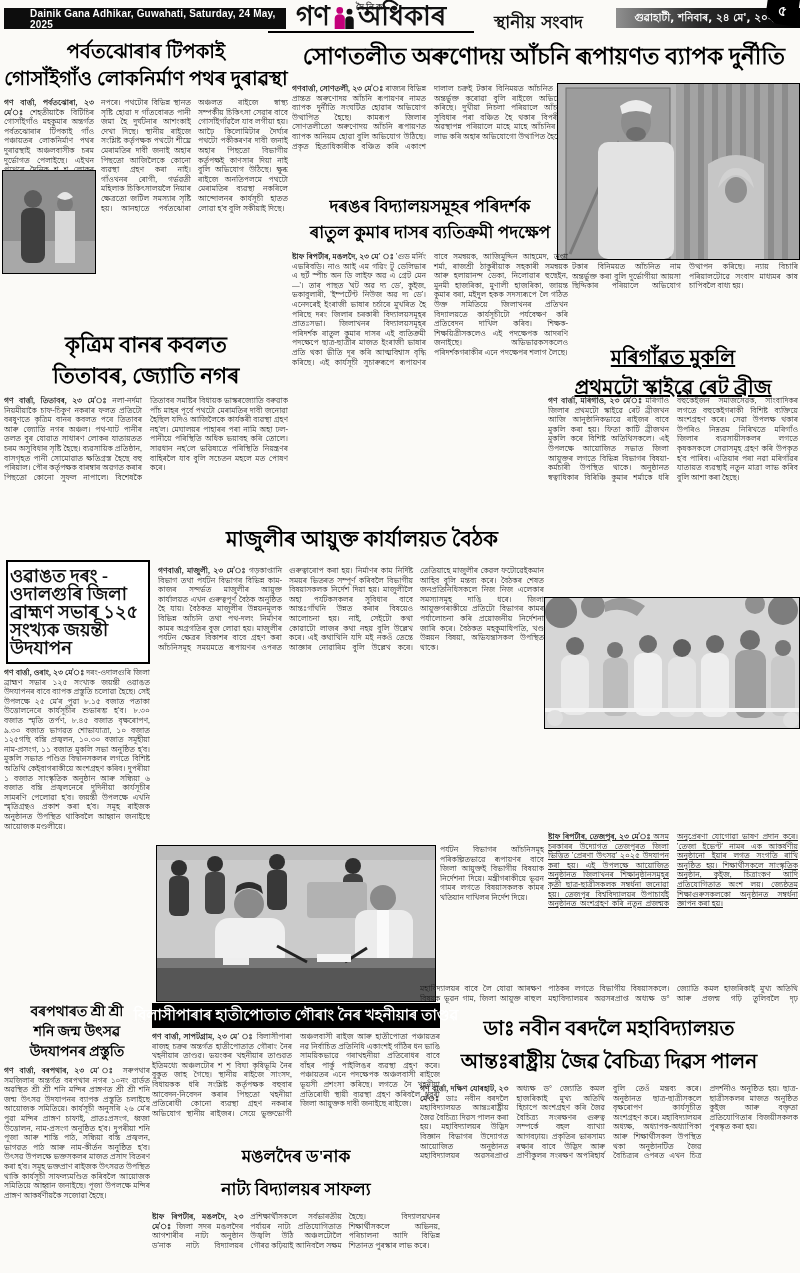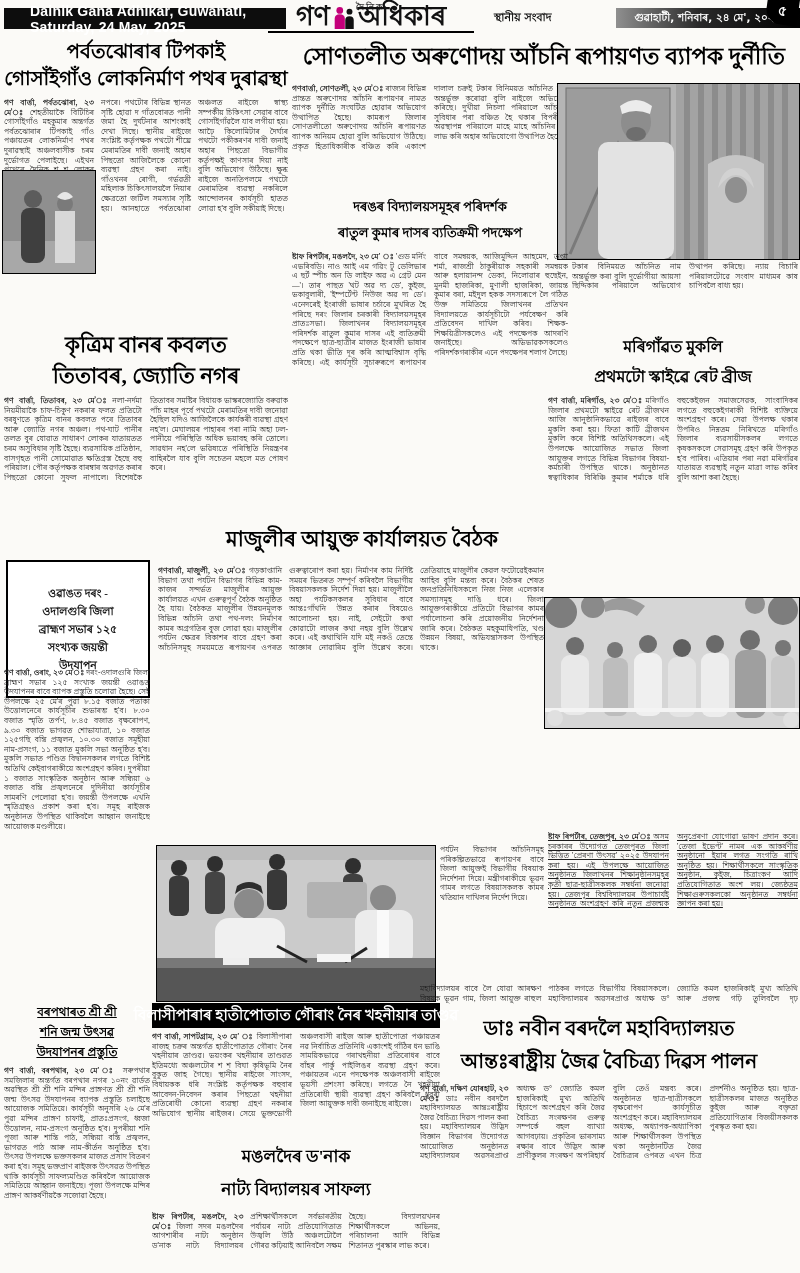--- a/index.html
+++ b/index.html
@@ -1,39 +1,39 @@
 <!DOCTYPE html>
 <html><head>
 <meta charset="utf-8">
 <style>
   html,body{margin:0;padding:0;}
   body{background:#e8e6e0;font-family:"Liberation Serif", serif;}
   #page{position:relative;width:800px;height:1273px;background:#fbfaf7;margin:0 auto;overflow:hidden;color:#111;}
   .abs{position:absolute;}
   
   .bar{background:#0d0d0d;color:#fff;font-family:"Liberation Sans",sans-serif;font-weight:bold;display:flex;align-items:center;}
-  .bar-left{padding-left:26px;font-size:14px;letter-spacing:.2px;}
+  .bar-left{padding-left:26px;font-size:10px;letter-spacing:.2px;}
   .bar-right{background:linear-gradient(to right,#8f8f8f,#2a2a2a 45%,#000);justify-content:center;font-size:10.5px;font-family:"DejaVu Sans",sans-serif;}
   .daily{font-size:9px;font-weight:bold;letter-spacing:2px;color:#333;}
   .logo{font-size:27px;font-weight:bold;border-bottom:2px solid #000;display:flex;align-items:flex-end;justify-content:center;gap:3px;line-height:30px;}
-  .section-label{font-size:11px;font-weight:bold;font-family:"DejaVu Sans",sans-serif;}
+  .section-label{font-size:17px;font-weight:bold;font-family:"DejaVu Sans",sans-serif;}
   .corner{background:#000;color:#fff;border-bottom-left-radius:15px;display:flex;align-items:center;justify-content:center;font-size:14px;font-weight:bold;transform:rotate(8deg);transform-origin:top right;}
   
   .hl{font-weight:bold;text-align:center;white-space:pre-line;color:#000;}
   
   .bd{font-size:7.6px;line-height:9.6px;text-align:justify;overflow:hidden;color:#1c1c1c;word-break:break-word;}
   .cols2{column-count:2;column-gap:8px;}
   .cols3{column-count:3;column-gap:7px;}
   .cols4{column-count:4;column-gap:8px;}
   .byline{font-weight:bold;}
   .byline::after{content:" ";}
   .photo{border:1px solid #000;background:#bdbdbd;overflow:hidden;}
   .photo svg{display:block;width:100%;height:100%;}
   .capbar{background:#000;color:#fff;font-weight:bold;font-size:15px;display:flex;align-items:center;justify-content:center;white-space:nowrap;}
-  .boxhead{border:2px solid #000;background:#fff;font-weight:bold;text-align:center;white-space:pre-line;font-size:11px;line-height:18px;padding:22px 2px;}
+  .boxhead{border:2px solid #000;background:#fff;font-weight:bold;white-space:pre-line;font-size:18px;line-height:18px;padding:5px 2px;}
 </style>
 </head>
 <body>
 
 <div id="page">
 
   <div class="abs bar bar-left" style="left:4px;top:8px;width:256px;height:21px;">
     <span>Dainik Gana Adhikar, Guwahati, Saturday, 24 May, 2025</span>
   </div>
   <div class="abs daily" style="left:270px;top:0;width:200px;text-align:center;">দৈনিক</div>
@@ -100,33 +100,33 @@
       <path d="M62 22 q16 -12 32 0 l-2 8 q-14 -6 -28 0 Z" fill="#ececec"></path>
       <path d="M150 80 q28 -18 56 0 v95 h-56 Z" fill="#c6c6c6"></path>
       <ellipse cx="178" cy="106" rx="11" ry="13" fill="#8f8f8f"></ellipse>
       <path d="M160 104 q18 -26 36 0 q-4 -20 -18 -20 q-14 0 -18 20" fill="#d2d2d2"></path>
     </svg>
   </div>
   <div class="abs bd cols2" style="left:572px;top:262px;width:226px;height:58px;">
     <span>টকাৰ বিনিময়ত আঁচনিত নাম অন্তৰ্ভুক্ত কৰা বুলি দুৰ্ভোগীয়া আয়সা ছিদ্দিকাৰ পৰিয়ালে অভিযোগ উত্থাপন কৰিছে। ন্যায় বিচাৰি পৰিয়ালটোৱে সংবাদ মাধ্যমৰ কাষ চাপিবলৈ বাধ্য হয়।</span>
   </div>
 
-  <div class="abs hl" style="left:292px;top:194px;width:276px;font-size:13px;line-height:26px;">দৰঙৰ বিদ্যালয়সমূহৰ পৰিদৰ্শক
+  <div class="abs hl" style="left:292px;top:194px;width:276px;font-size:17px;line-height:26px;">দৰঙৰ বিদ্যালয়সমূহৰ পৰিদৰ্শক
 ৰাতুল কুমাৰ দাসৰ ব্যতিক্ৰমী পদক্ষেপ</div>
   <div class="abs bd cols2" style="left:292px;top:252px;width:276px;height:268px;">
     <span class="byline">ষ্টাফ ৰিপৰ্টাৰ, মঙলদৈ, ২৩ মে' ঃ</span><span>'গুড মৰ্নিং এভৰিবডি। নাও আই এম গৱিং টু ডেলিভাৰ এ ছৰ্ট স্পীচ অন ডি লাইফ অৱ এ গ্ৰেট মেন—'। তাৰ পাছত 'থট অৱ দ্য ডে', কুইজ, ভকাবুলাৰী, 'ইম্পৰ্টেণ্ট নিউজ অৱ দ্য ডে'। এনেদৰেই ইংৰাজী ভাষাৰ চৰ্চাৰে মুখৰিত হৈ পৰিছে দৰং জিলাৰ চৰকাৰী বিদ্যালয়সমূহৰ প্ৰাতঃসভা। জিলাখনৰ বিদ্যালয়সমূহৰ পৰিদৰ্শক ৰাতুল কুমাৰ দাসৰ এই ব্যতিক্ৰমী পদক্ষেপে ছাত্ৰ-ছাত্ৰীৰ মাজত ইংৰাজী ভাষাৰ প্ৰতি থকা ভীতি দূৰ কৰি আত্মবিশ্বাস বৃদ্ধি কৰিছে। এই কাৰ্যসূচী সুচাৰুৰূপে ৰূপায়ণৰ বাবে সমন্বয়ক, আজিমুদ্দিন আহমেদ, তপ্তা শৰ্মা, ৰাজশ্ৰী ঠাকুৰীয়াক সহকাৰী সমন্বয়ক আৰু হলায়ানন্দ ডেকা, নিলোৱাৰ হুছেইন, মুনমী হাজৰিকা, মুণালী হাজৰিকা, জায়ন্ত কুমাৰ বৰা, মইদুল হকক সদস্যৰূপে লৈ গঠিত উক্ত সমিতিয়ে জিলাখনৰ প্ৰতিখন বিদ্যালয়তে কাৰ্যসূচীটো পৰ্যবেক্ষণ কৰি প্ৰতিবেদন দাখিল কৰিব। শিক্ষক-শিক্ষয়িত্ৰীসকলেও এই পদক্ষেপক আদৰণি জনাইছে। অভিভাৱকসকলেও পৰিদৰ্শকগৰাকীৰ এনে পদক্ষেপৰ শলাগ লৈছে।</span>
   </div>
 
   <div class="abs hl" style="left:4px;top:330px;width:284px;font-size:21.5px;line-height:31px;">কৃত্ৰিম বানৰ কবলত
 তিতাবৰ, জ্যোতি নগৰ</div>
   <div class="abs bd cols2" style="left:4px;top:396px;width:284px;height:160px;">
     <span class="byline">গণ বাৰ্ত্তা, তিতাবৰ, ২৩ মে'ঃ</span><span>নলা-নৰ্দমা নিয়মীয়াকৈ চাফ-চিকুণ নকৰাৰ ফলত প্ৰতিটো বৰষুণতে কৃত্ৰিম বানৰ কবলত পৰে তিতাবৰ আৰু জ্যোতি নগৰ অঞ্চল। পথ-ঘাট পানীৰ তলত বুৰ যোৱাত সাধাৰণ লোকৰ যাতায়তত চৰম অসুবিধাৰ সৃষ্টি হৈছে। ব্যৱসায়িক প্ৰতিষ্ঠান, বাসগৃহত পানী সোমোৱাত ক্ষতিগ্ৰস্ত হৈছে বহু পৰিয়াল। পৌৰ কৰ্তৃপক্ষক বাৰম্বাৰ অৱগত কৰাৰ পিছতো কোনো সুফল নাপালে। বিশেষকৈ তিতাবৰ সমষ্টিৰ বিধায়ক ভাস্কৰজ্যোতি বৰুৱাক পাঁচ মাহৰ পূৰ্বে পথটো মেৰামতিৰ দাবী জনোৱা হৈছিল যদিও আজিলৈকে কাৰ্যকৰী ব্যৱস্থা গ্ৰহণ নহ'ল। মেঘালয়ৰ পাহাৰৰ পৰা নামি অহা ঢল-পানীয়ে পৰিস্থিতি অধিক ভয়াবহ কৰি তোলে। সাৱধান নহ'লে ভৱিষ্যতে পৰিস্থিতি নিয়ন্ত্ৰণৰ বাহিৰলৈ যাব বুলি সচেতন মহলে মত পোষণ কৰে।</span>
   </div>
 
-  <div class="abs hl" style="left:548px;top:332px;width:250px;font-size:16px;line-height:30px;">মৰিগাঁৱত মুকলি
+  <div class="abs hl" style="left:548px;top:342px;width:250px;font-size:20px;line-height:30px;text-decoration:underline;">মৰিগাঁৱত মুকলি
 প্ৰথমটো স্কাইৱে ৰেট ব্ৰীজ</div>
   <div class="abs bd cols2" style="left:548px;top:396px;width:250px;height:196px;">
     <span class="byline">গণ বাৰ্ত্তা, মৰিগাঁও, ২৩ মে'ঃ</span><span>মৰিগাঁও জিলাৰ প্ৰথমটো স্কাইৱে ৰেট ব্ৰীজখন আজি আনুষ্ঠানিকভাৱে ৰাইজৰ বাবে মুকলি কৰা হয়। ফিতা কাটি ব্ৰীজখন মুকলি কৰে বিশিষ্ট অতিথিসকলে। এই উপলক্ষে আয়োজিত সভাত জিলা আয়ুক্তৰ লগতে বিভিন্ন বিভাগৰ বিষয়া-কৰ্মচাৰী উপস্থিত থাকে। অনুষ্ঠানত স্বত্বাধিকাৰ বিৰিঞ্চি কুমাৰ শৰ্মাকে ধৰি বহুকেইজন সমাজসেৱক, সাংবাদিকৰ লগতে বহুকেইগৰাকী বিশিষ্ট ব্যক্তিয়ে অংশগ্ৰহণ কৰে। সেৱা উপলক্ষ থকাৰ উপৰিও নিম্নতম নিৰিখতে মৰিগাঁও জিলাৰ ব্যৱসায়ীসকলৰ লগতে কৃষকসকলে সেৱাসমূহ গ্ৰহণ কৰি উপকৃত হ'ব পাৰিব। এতিয়াৰ পৰা নৱা মৰিগাঁৱৰ যাতায়ত ব্যৱস্থাই নতুন মাত্ৰা লাভ কৰিব বুলি আশা কৰা হৈছে।</span>
   </div>
   <div class="abs photo" style="left:544px;top:597px;width:254px;height:130px;">
     <svg viewBox="0 0 254 130" preserveAspectRatio="none">
       <rect width="254" height="130" fill="#d6d6d6"></rect>
       <circle cx="16" cy="14" r="16" fill="#7d7d7d"></circle>
         <circle cx="48" cy="8" r="12" fill="#8a8a8a"></circle>
       <circle cx="238" cy="12" r="15" fill="#7d7d7d"></circle>
@@ -208,21 +208,21 @@
   <div class="abs bd cols2" style="left:152px;top:1032px;width:288px;height:106px;">
     <span class="byline">গণ বাৰ্ত্তা, সাপটগ্ৰাম, ২৩ মে' ঃ</span><span>বিলাসীপাৰা ৰাজহ চক্ৰৰ অন্তৰ্গত হাতীপোতাত গৌৰাং নৈৰ খহনীয়াৰ তাণ্ডৱ। ভয়ংকৰ খহনীয়াৰ তাণ্ডৱত ইতিমধ্যে অঞ্চলটোৰ শ শ বিঘা কৃষিভূমি নৈৰ বুকুত জাহ গৈছে। স্থানীয় ৰাইজে সাংসদ, বিধায়কক ধৰি সংশ্লিষ্ট কৰ্তৃপক্ষক বহুবাৰ আবেদন-নিবেদন কৰাৰ পিছতো খহনীয়া প্ৰতিৰোধী কোনো ব্যৱস্থা গ্ৰহণ নকৰাৰ অভিযোগ স্থানীয় ৰাইজৰ। সেয়ে ভুক্তভোগী অঞ্চলবাসী ৰাইজ আৰু হাতীপোতা পঞ্চায়তৰ নৱ নিৰ্বাচিত প্ৰতিনিধি একাংশই গাঁঠিৰ ধন ভাঙি সাময়িকভাৱে গৰাখহনীয়া প্ৰতিৰোধৰ বাবে বাঁহৰ পাৰ্কু পাইলিঙৰ ব্যৱস্থা গ্ৰহণ কৰে। পঞ্চায়তৰ এনে পদক্ষেপক অঞ্চলবাসী ৰাইজে ভূয়সী প্ৰশংসা কৰিছে। লগতে নৈ খহনীয়া প্ৰতিৰোধী স্থায়ী ব্যৱস্থা গ্ৰহণ কৰিবলৈ ধুবুৰী জিলা আয়ুক্তক দাবী জনাইছে ৰাইজে।</span>
   </div>
 
   <div class="abs hl" style="left:152px;top:1140px;width:288px;font-size:17px;line-height:33px;">মঙলদৈৰ ড'নাক
 নাট্য বিদ্যালয়ৰ সাফল্য</div>
   <div class="abs bd cols3" style="left:152px;top:1212px;width:288px;height:58px;">
     <span class="byline">ষ্টাফ ৰিপৰ্টাৰ, মঙলদৈ, ২৩ মে'ঃ</span><span>জিলা সদৰ মঙলদৈৰ আগশাৰীৰ নাট্য অনুষ্ঠান ড'নাক নাট্য বিদ্যালয়ৰ প্ৰশিক্ষাৰ্থীসকলে সৰ্বভাৰতীয় পৰ্যায়ৰ নাট্য প্ৰতিযোগিতাত উজ্বলি উঠি অঞ্চলটোলৈ গৌৰৱ কঢ়িয়াই আনিবলৈ সক্ষম হৈছে। বিদ্যালয়খনৰ শিক্ষাৰ্থীসকলে অভিনয়, পৰিচালনা আদি বিভিন্ন শিতানত পুৰস্কাৰ লাভ কৰে।</span>
   </div>
 
-  <div class="abs hl" style="left:4px;top:1002px;width:146px;font-size:12px;line-height:20px;text-decoration:underline;">বৰপথাৰত শ্ৰী শ্ৰী
+  <div class="abs hl" style="left:4px;top:1002px;width:146px;font-size:14px;line-height:20px;">বৰপথাৰত শ্ৰী শ্ৰী
 শনি জন্ম উৎসৱ
 উদযাপনৰ প্ৰস্তুতি</div>
   <div class="abs bd" style="left:4px;top:1066px;width:146px;height:204px;">
     <span class="byline">গণ বাৰ্ত্তা, বৰপথাৰ, ২৩ মে' ঃ</span><span>সৰুপথাৰ সমজিলাৰ অন্তৰ্গত বৰপথাৰ নগৰ ১০নং ৱাৰ্ডত অৱস্থিত শ্ৰী শ্ৰী শনি মন্দিৰ প্ৰাঙ্গণত শ্ৰী শ্ৰী শনি জন্ম উৎসৱ উদযাপনৰ ব্যাপক প্ৰস্তুতি চলাইছে আয়োজক সমিতিয়ে। কাৰ্যসূচী অনুসৰি ২৬ মে'ৰ পুৱা মন্দিৰ প্ৰাঙ্গণ চাফাই, প্ৰাতঃপ্ৰসংগ, ধ্বজা উত্তোলন, নাম-প্ৰসংগ অনুষ্ঠিত হ'ব। দুপৰীয়া শনি পূজা আৰু শান্তি পাঠ, সন্ধিয়া বন্তি প্ৰজ্বলন, ভাগৱত পাঠ আৰু নাম-কীৰ্তন অনুষ্ঠিত হ'ব। উৎসৱ উপলক্ষে ভক্তসকলৰ মাজত প্ৰসাদ বিতৰণ কৰা হ'ব। সমূহ ভক্তপ্ৰাণ ৰাইজক উৎসৱত উপস্থিত থাকি কাৰ্যসূচী সাফল্যমণ্ডিত কৰিবলৈ আয়োজক সমিতিয়ে আহ্বান জনাইছে। পূজা উপলক্ষে মন্দিৰ প্ৰাঙ্গণ আকৰ্ষণীয়কৈ সজোৱা হৈছে।</span>
   </div>
 
   <div class="abs bd cols3" style="left:420px;top:984px;width:378px;height:26px;">
     <span>মহাবিদ্যালয়ৰ বাবে লৈ যোৱা আৰক্ষণ বিষয়ক ভূৱন গাম, জিলা আয়ুক্ত ৰাহুল পাঠকৰ লগতে বিভাগীয় বিষয়াসকলে।</span> <span>মহাবিদ্যালয়ৰ অৱসৰপ্ৰাপ্ত অধ্যক্ষ ড° জ্যোতি কমল হাজৰিকাই মুখ্য অতিথি আৰু</span> <span>প্ৰজন্ম গঢ়ি তুলিবলৈ দৃঢ় প্ৰতিশ্ৰুতিবদ্ধ বুলি অনুষ্ঠানটিত উপাচাৰ্যগৰাকীয়ে মন্তব্য কৰে।</span>
   </div>
   <div class="abs hl" style="left:420px;top:1012px;width:378px;font-size:20px;line-height:33px;">ডাঃ নবীন বৰদলৈ মহাবিদ্যালয়ত

